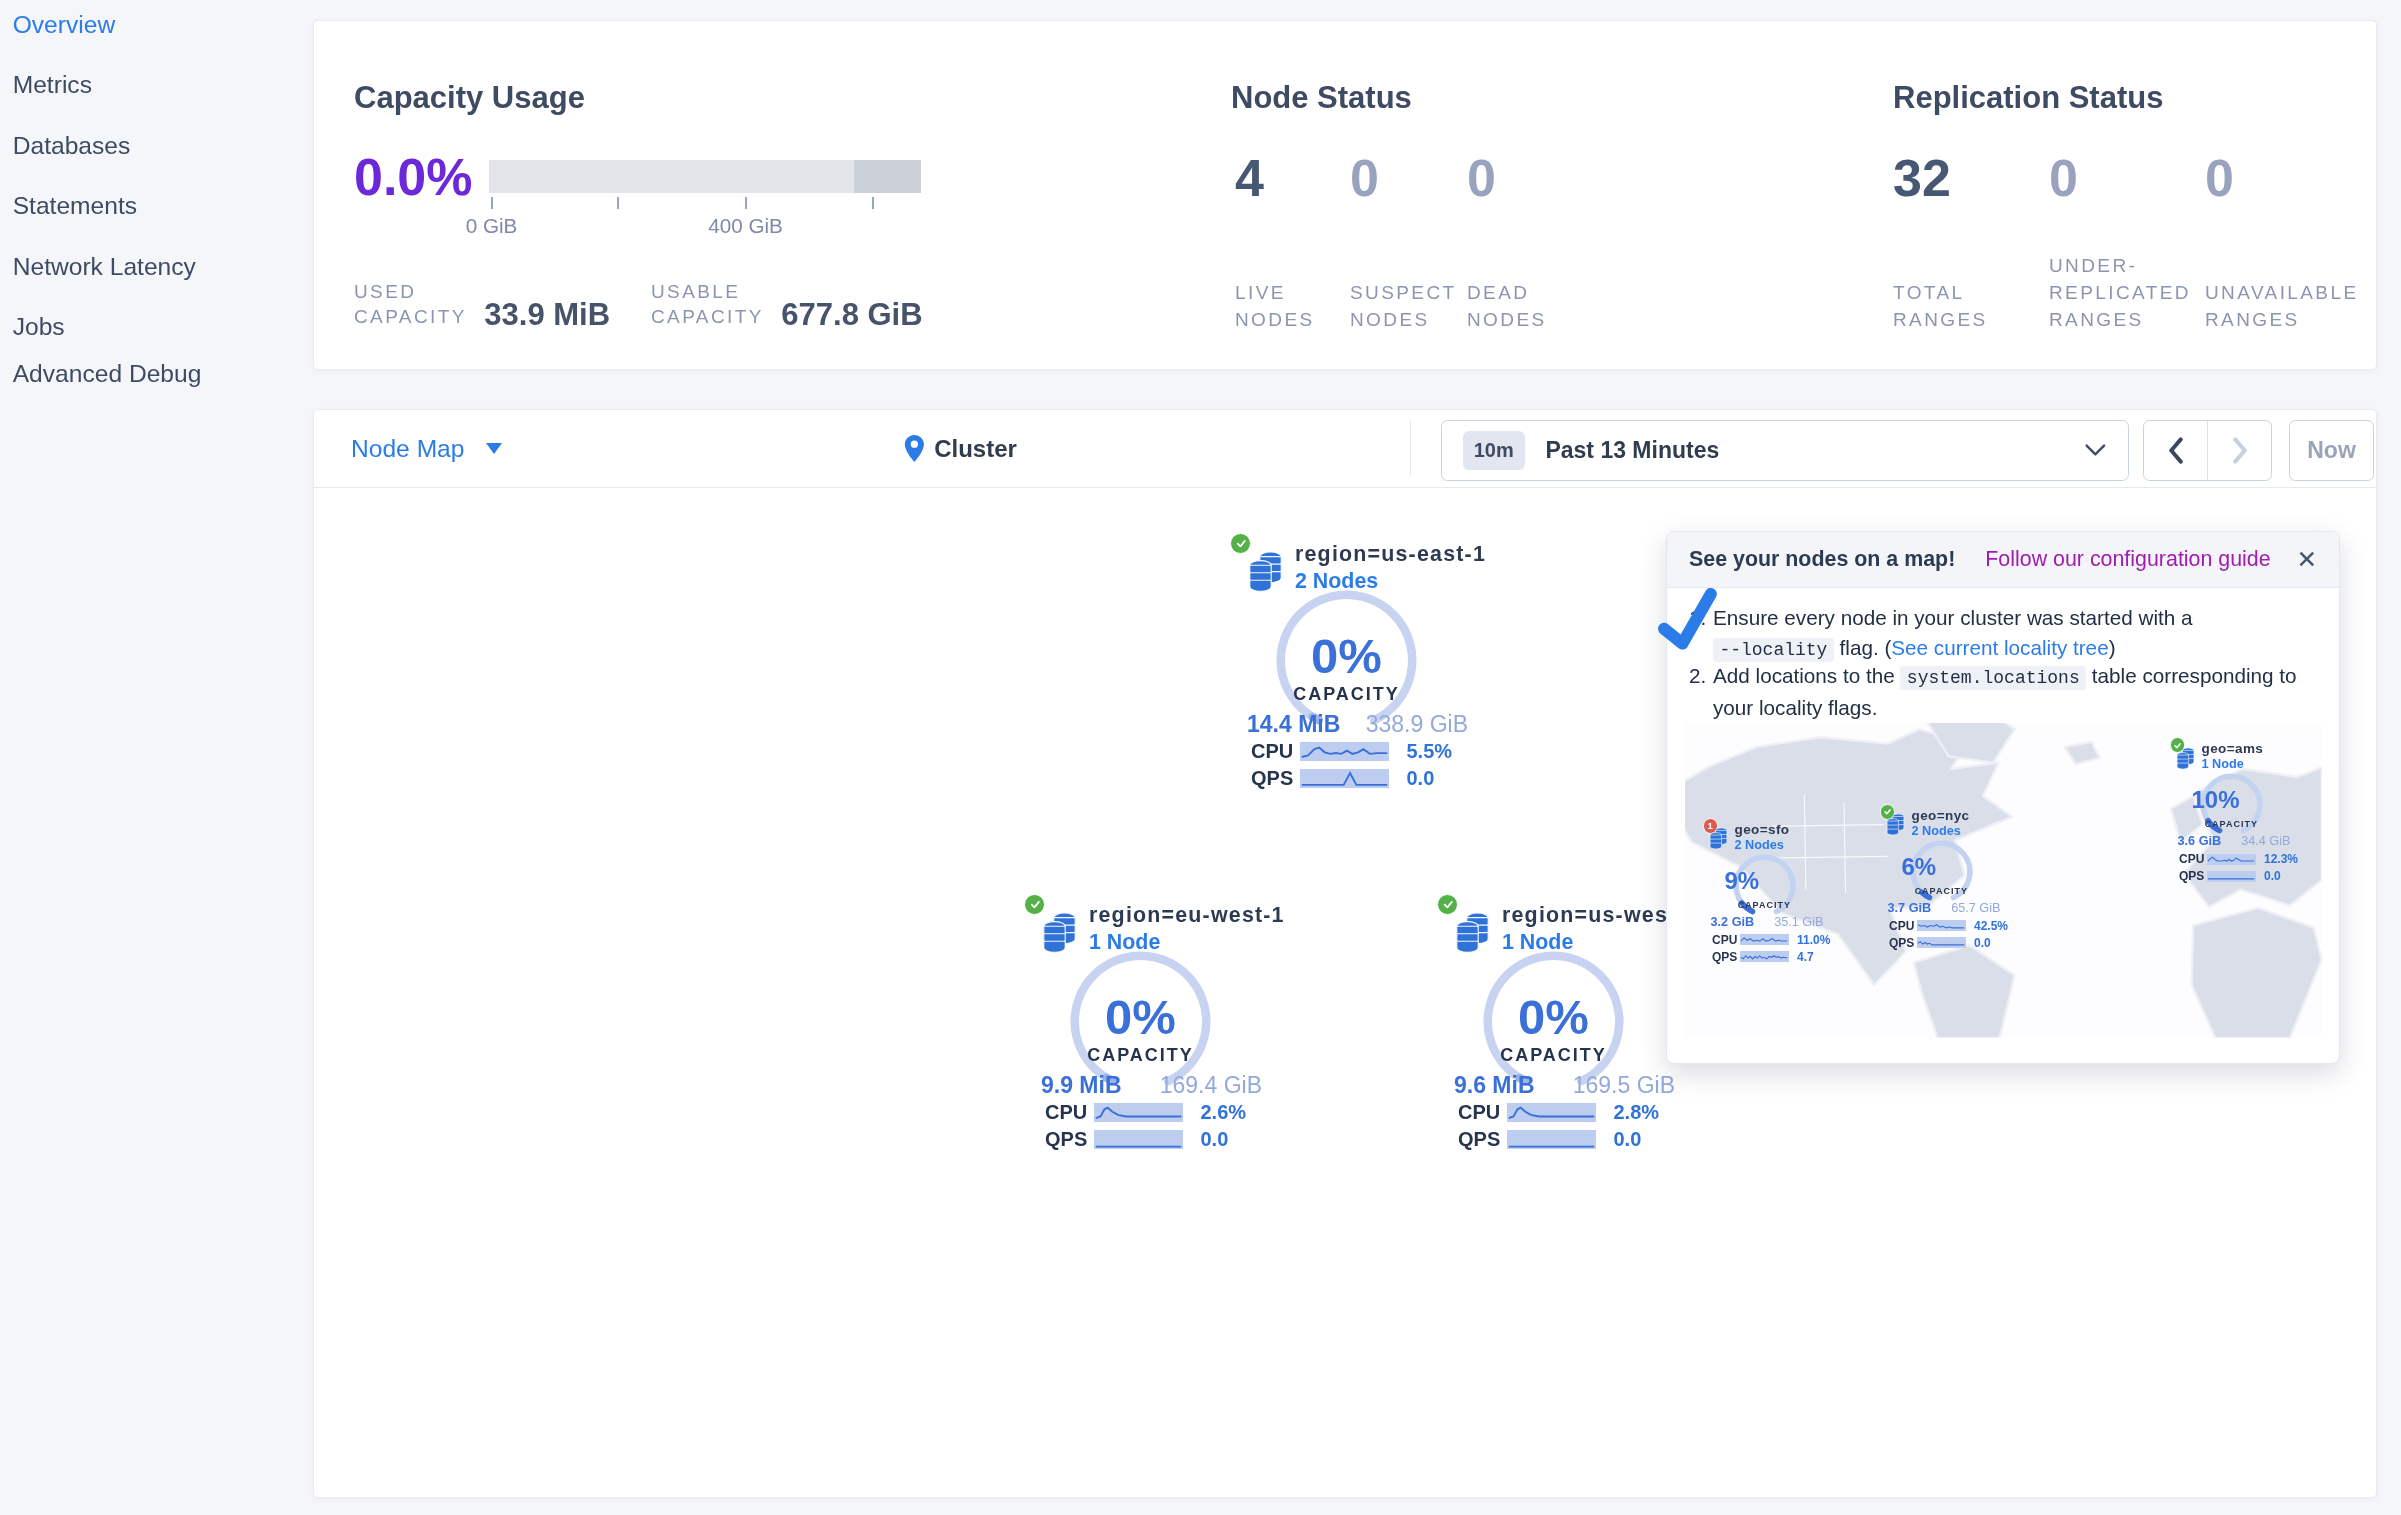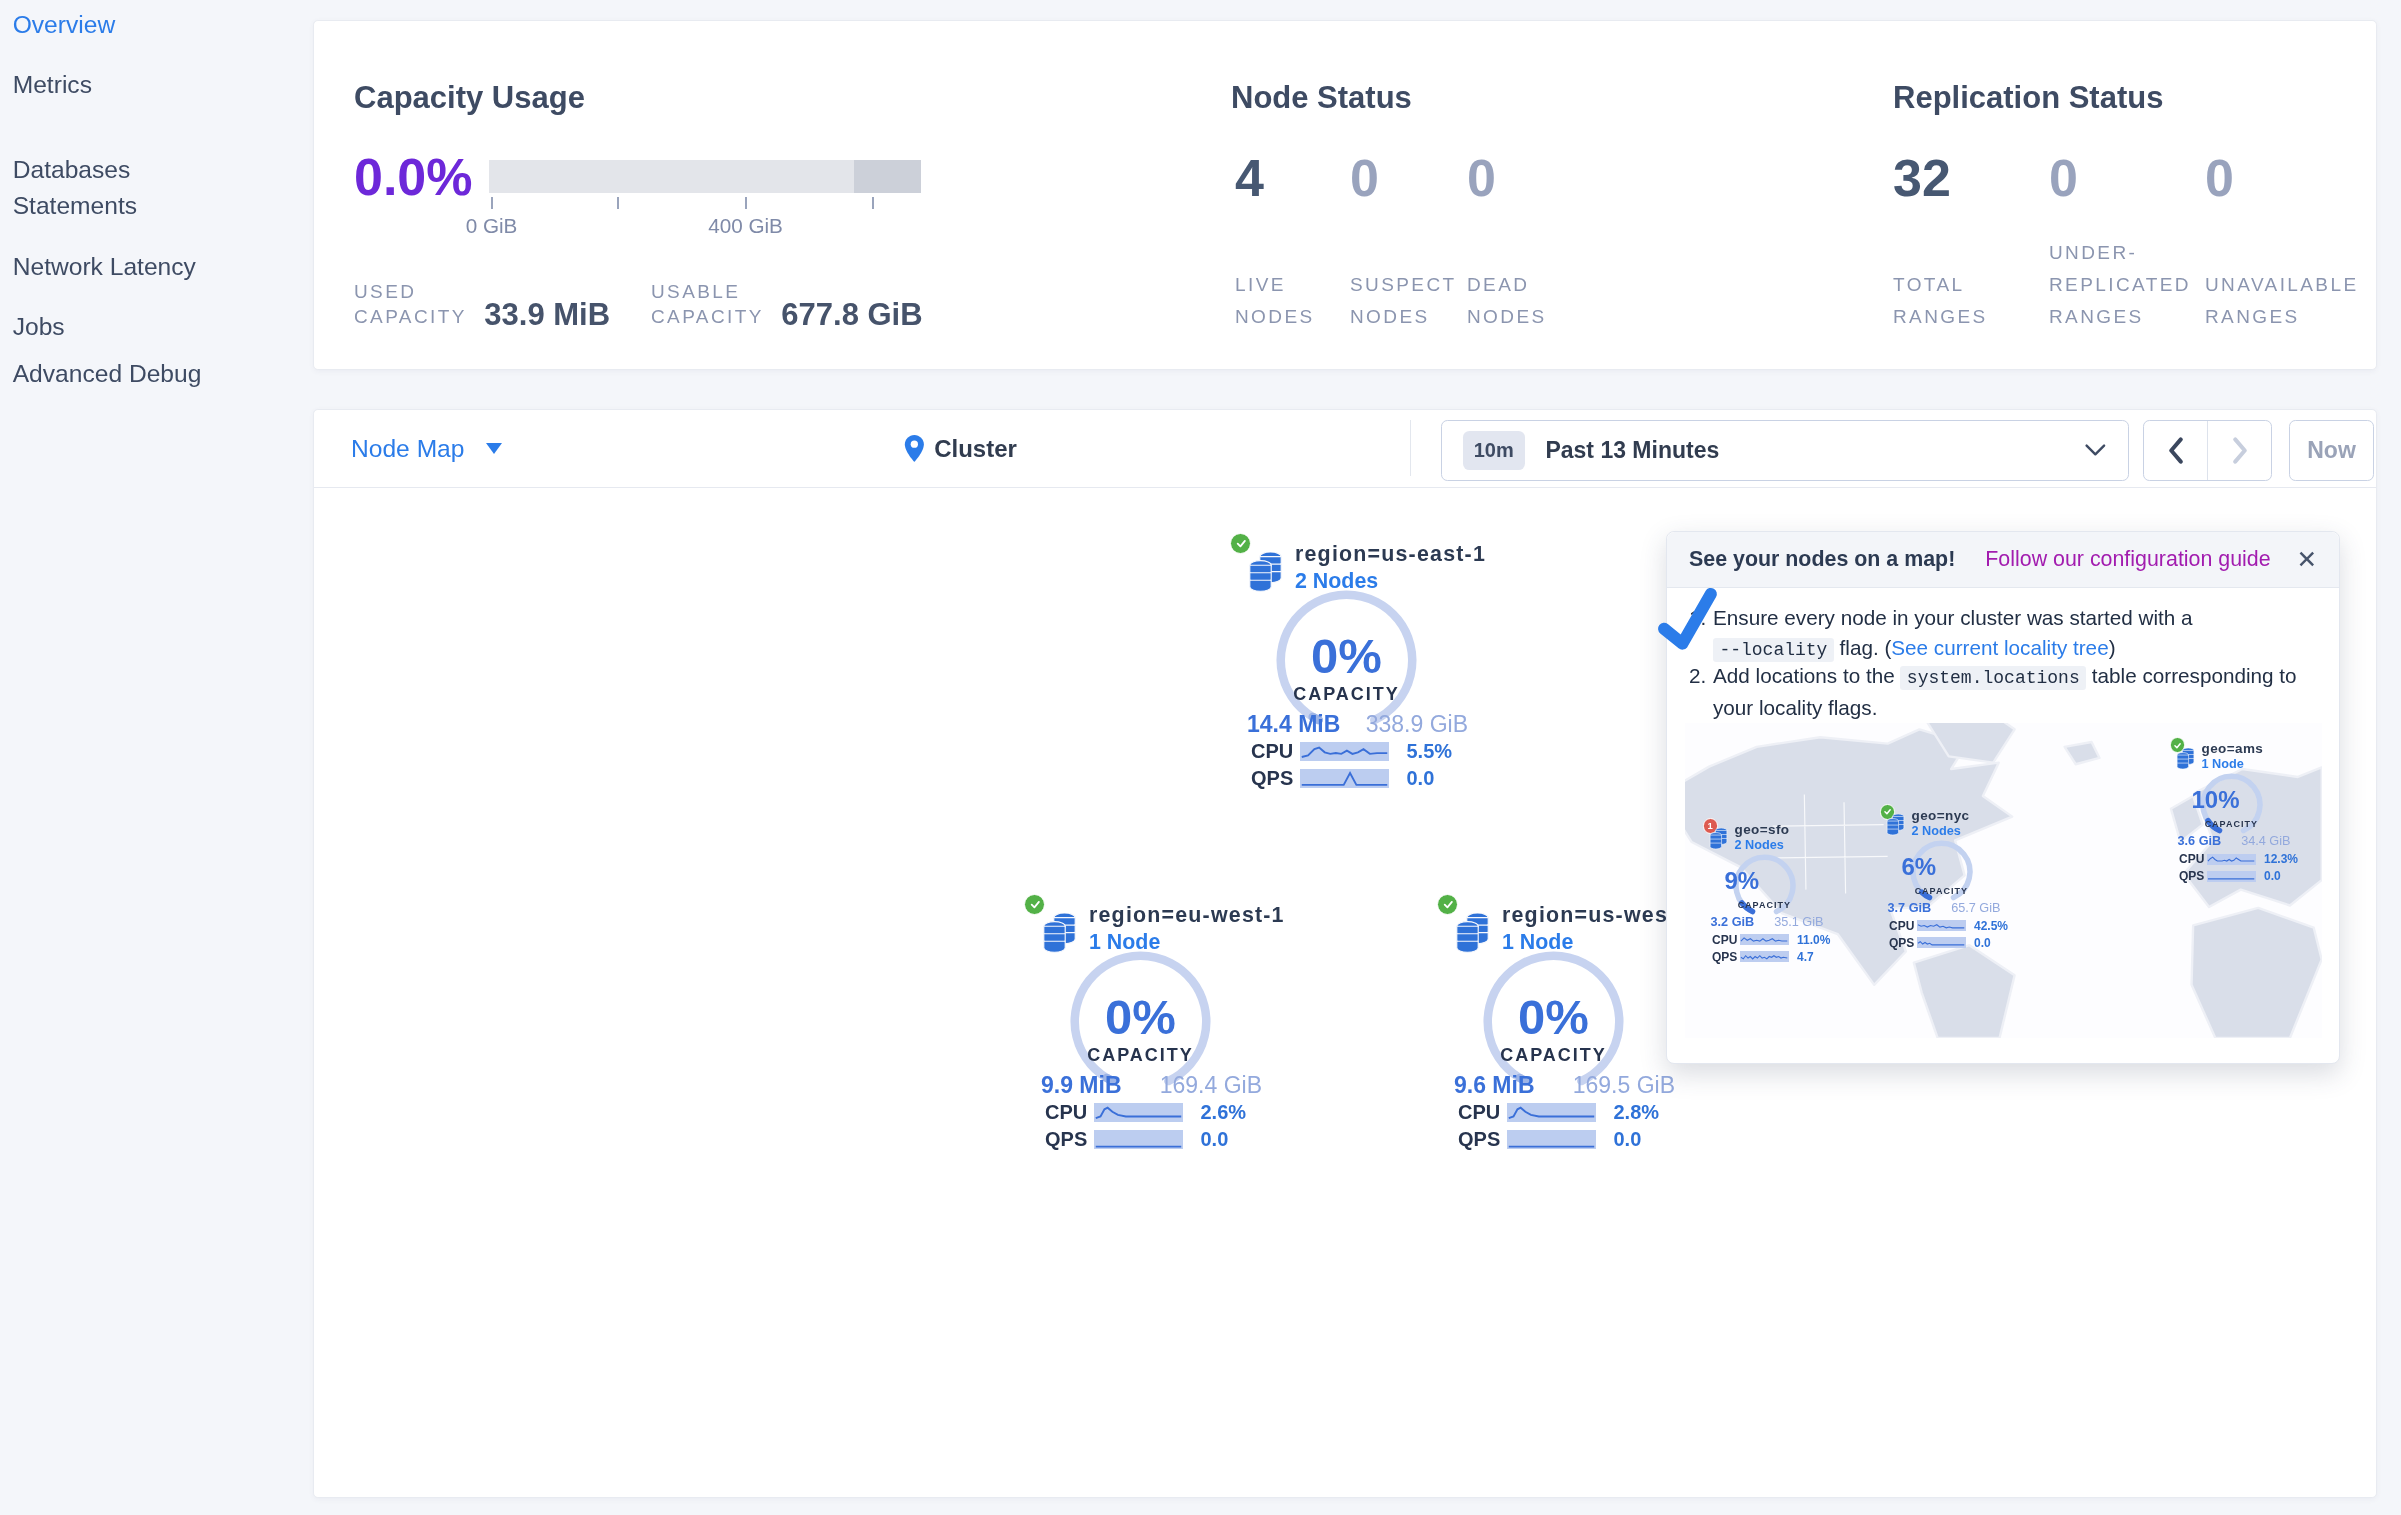--- a/index.html
+++ b/index.html
@@ -26,21 +26,21 @@
   .tick{position:absolute;top:176px;width:1.6px;height:12px;background:#9aa4bc;}
   .tick-label{position:absolute;top:193px;width:95px;text-align:center;font-size:20.7px;color:#7f8aa8;}
   .cap-detail{position:absolute;display:flex;align-items:flex-end;}
   .cap-label{font-size:19px;letter-spacing:2.4px;color:#8b95af;line-height:25.4px;}
   .cap-value{font-size:31px;font-weight:700;color:#46536b;margin-left:17.5px;position:relative;top:3.2px;white-space:nowrap;}
 
   
   .stat-num{position:absolute;top:127px;font-size:52px;font-weight:700;color:#475872;}
   .stat-num.dim{color:#99a3bd;font-weight:600;}
   .stat-label{position:absolute;top:233px;height:79px;display:flex;align-items:flex-end;
-    font-size:19px;letter-spacing:2.4px;color:#8b95af;line-height:32px;}
+    font-size:19px;letter-spacing:2.4px;color:#8b95af;line-height:27px;}
 
   
   .toolbar{position:absolute;left:0;top:0;right:0;height:77px;border-bottom:0.8px solid #e6e9f0;}
   .nodemap-dd{position:absolute;left:37px;top:0;height:77px;display:flex;align-items:center;cursor:pointer;}
   .nodemap-dd .lbl{font-size:24.6px;font-weight:500;color:#2b7ce9;}
   .caret-down{width:0;height:0;border-left:8.7px solid transparent;border-right:8.7px solid transparent;border-top:11px solid #2b7ce9;margin-left:22px;}
   .crumb{position:absolute;left:590px;top:0;height:77px;display:flex;align-items:center;}
   .crumb .txt{font-size:24px;font-weight:600;color:#313c4f;margin-left:9.5px;}
   .tb-divider{position:absolute;left:1096px;top:10.3px;width:0.8px;height:56px;background:#e3e7ee;}
   .time-dd{position:absolute;left:1127px;top:9.5px;width:686px;height:59px;border:0.8px solid #c9d2e4;border-radius:6.4px;
@@ -107,21 +107,21 @@
   .mini .m-metric .mlabel{width:28px;font-size:12px;font-weight:800;color:#27344e;}
   .mini-band{width:49px;height:11px;background:#bdcdf0;display:inline-block;}
   .mini .m-metric .mval{margin-left:8px;font-size:12px;font-weight:700;color:#2f72d8;}
 </style>
 </head>
 <body>
 
 <nav class="sidebar">
   <div class="side-item active" style="top:11px;">Overview</div>
   <div class="side-item" style="top:71px;">Metrics</div>
-  <div class="side-item" style="top:132px;margin-top:24px;">Databases</div>
+  <div class="side-item" style="top:132px;">Databases</div>
   <div class="side-item" style="top:192px;">Statements</div>
   <div class="side-item" style="top:253px;">Network Latency</div>
   <div class="side-item" style="top:313px;">Jobs</div>
   <div class="side-item" style="top:360px;">Advanced Debug</div>
 </nav>
 
 <section class="panel" style="left:313px;top:20px;width:2062px;height:348px;">
 
   <h2 class="sec-title" style="left:40px;top:33px;">Capacity Usage</h2>
   <div class="big-pct" style="left:40px;top:126px;">0.0%</div>

